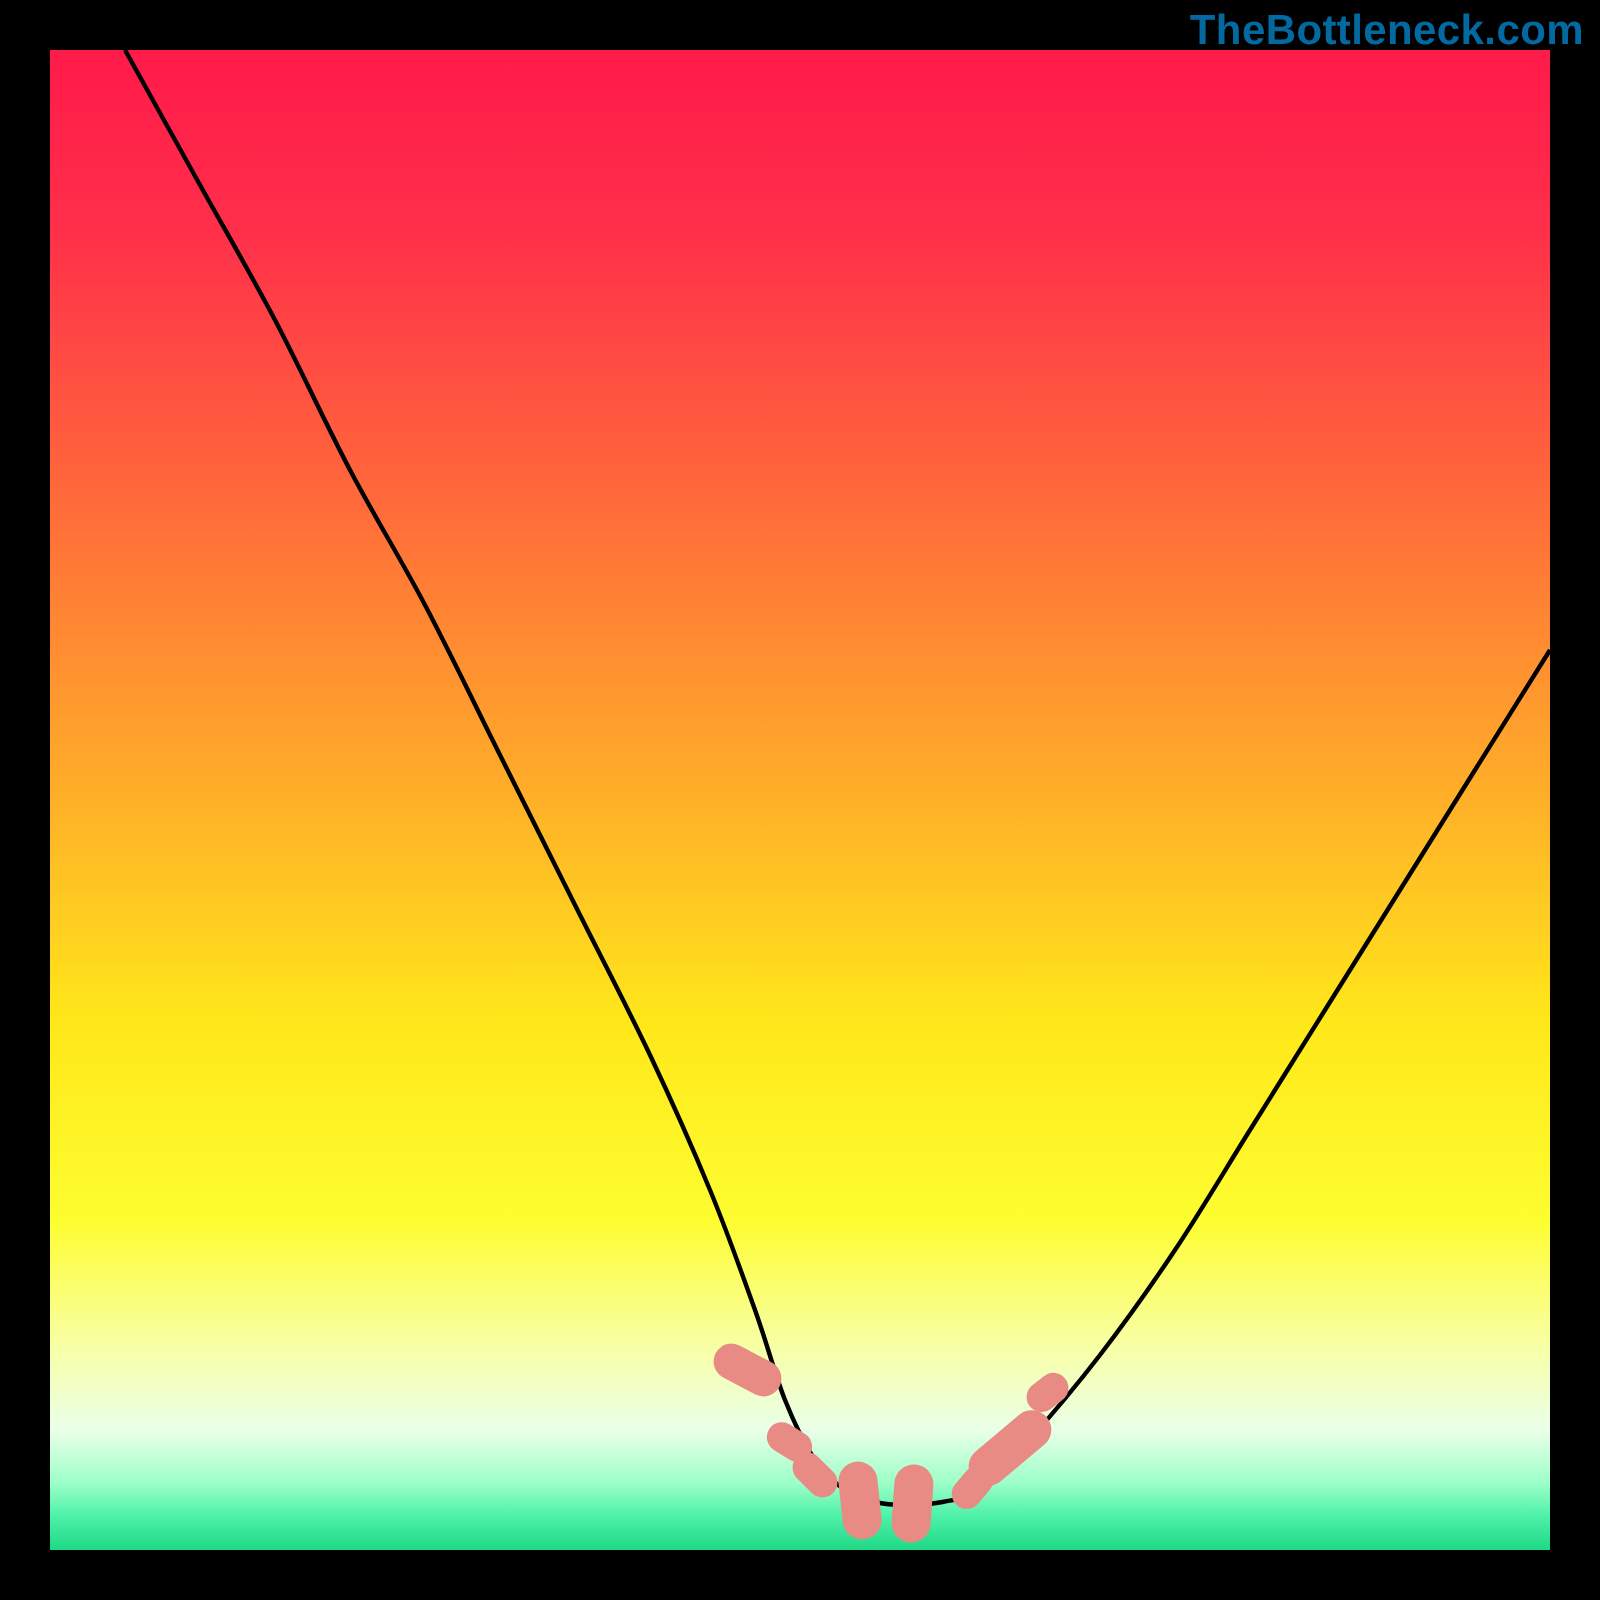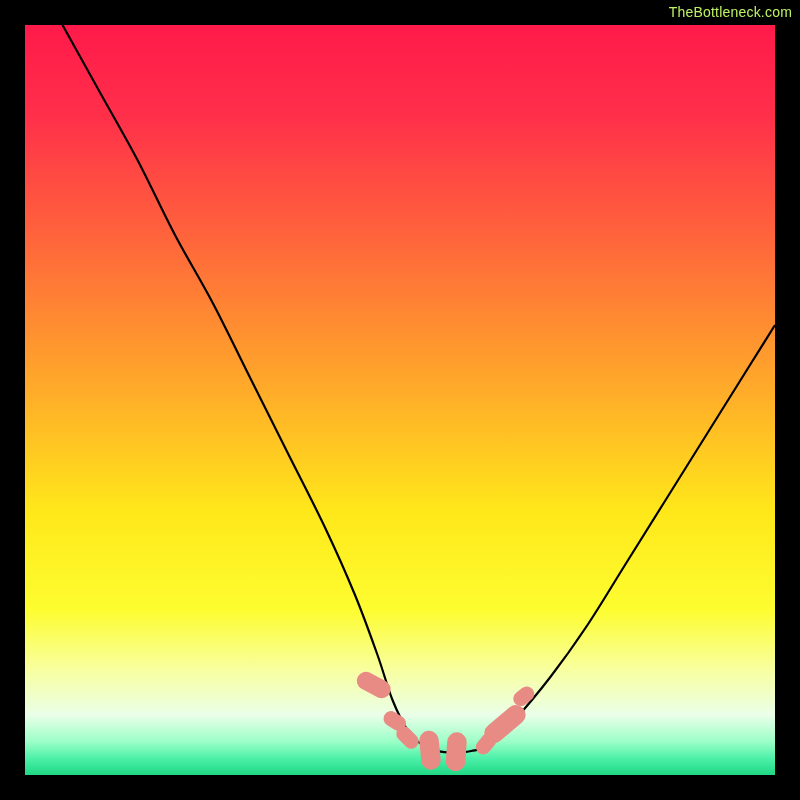--- a/index.html
+++ b/index.html
@@ -22,23 +22,23 @@
     left: 25px;
     top: 25px;
     width: 750px;
     height: 750px;
     overflow: hidden;
   }
   .watermark {
     position: absolute;
     top: 4px;
     right: 8px;
-    color: #bef264;
-    font-size: 14px;
-    font-weight: 400;
+    color: #0369a1;
+    font-size: 21px;
+    font-weight: 700;
     letter-spacing: 0.2px;
     user-select: none;
   }
   svg { display: block; }
 </style>
 </head>
 <body>
 
 <div class="frame">
   <div class="plot">

